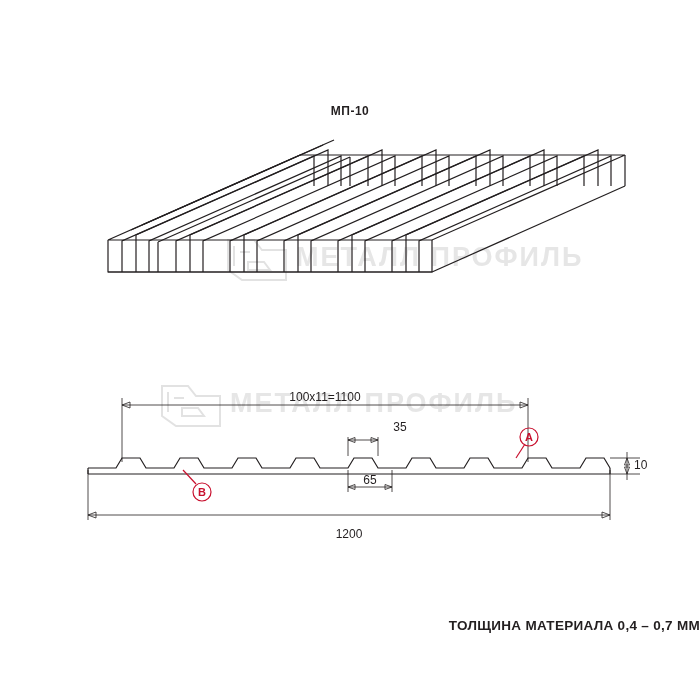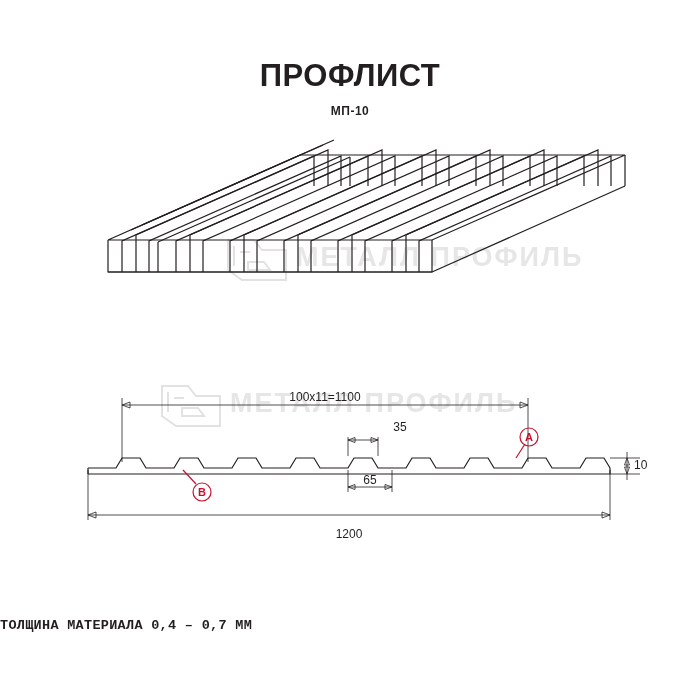--- a/index.html
+++ b/index.html
@@ -37,25 +37,24 @@
     text-align: center;
     font-size: 12px;
     font-weight: bold;
     letter-spacing: 0.5px;
   }
   .footer {
     position: absolute;
     top: 618px;
     left: 0;
     width: 700px;
-    text-align: left;
+    text-align: right;
     font-size: 13.5px;
     font-weight: bold;
     letter-spacing: 0.3px;
-    font-family: Liberation Mono, monospace;
   }
   svg.art {
     position: absolute;
     top: 0;
     left: 0;
   }
   .wm {
     fill: none;
     stroke: #e2e2e2;
     stroke-width: 2;
@@ -94,21 +93,20 @@
     font-family: "Liberation Sans", sans-serif;
     font-size: 11px;
     font-weight: bold;
   }
 </style>
 </head>
 <body>
 
 <div class="page">
 
-  <div class="title">ПРОФЛИСТ</div>
   <div class="subtitle">МП-10</div>
 
   <svg class="art" width="700" height="700" viewBox="0 0 700 700">
 
     <g opacity="1">
       <g transform="translate(224,232)">
         <path class="wm" d="M4 38 L4 8 L30 8 L38 18 L62 18 L62 48 L18 48 Z"></path>
         <path class="wm" d="M10 14 L10 34 M16 20 L26 20"></path>
         <path class="wm" d="M24 30 L40 30 L46 38 L24 38 Z"></path>
       </g>

